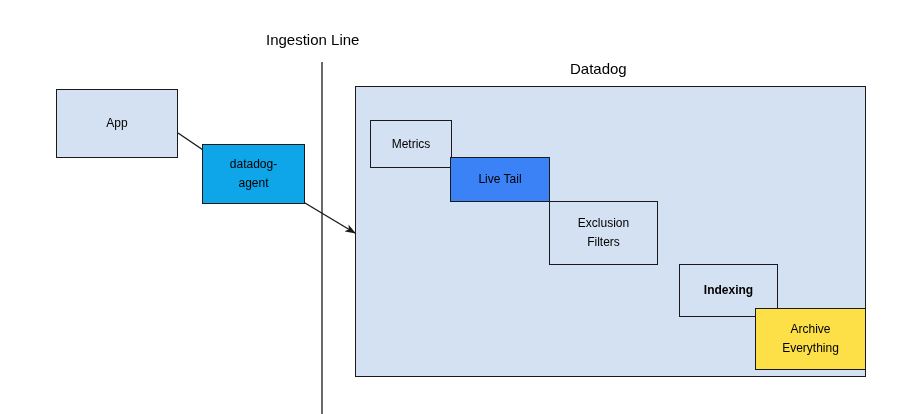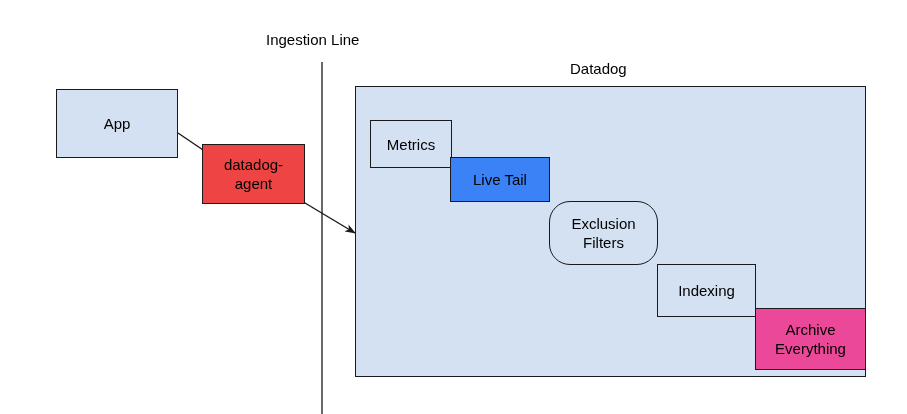--- a/index.html
+++ b/index.html
@@ -29,21 +29,21 @@
   }
   .node {
     position: absolute;
     box-sizing: border-box;
     background: #d4e1f2;
     border: 1.3px solid #1a1a1a;
     display: flex;
     align-items: center;
     justify-content: center;
     text-align: center;
-    font-size: 15px;
+    font-size: 12px;
     line-height: 19px;
     color: #000000;
     white-space: pre-line;
     z-index: 3;
   }
   .container-node {
     position: absolute;
     box-sizing: border-box;
     background: #d4e1f2;
     border: 1.3px solid #1a1a1a;
@@ -77,28 +77,28 @@
         <line x1="300" y1="200" x2="355" y2="233" stroke="#1a1a1a" stroke-width="1.4" marker-end="url(#arrowhead)"></line>
         <line x1="445" y1="96" x2="816" y2="266" stroke="#1a1a1a" stroke-width="1.4" marker-end="url(#arrowhead)"></line>
       </g>
   </svg>
 
   <div id="container-layer">
       <div class="container-node" style="left: 355px; top: 86px; width: 511px; height: 291px; background: rgb(212, 225, 242); border-color: rgb(26, 26, 26);"></div>
     </div>
   <div id="node-layer">
       <div class="node" style="left: 56px; top: 89px; width: 122px; height: 69px; background: rgb(212, 225, 242); border-color: rgb(26, 26, 26);">App</div>
-      <div class="node" style="left: 202px; top: 144px; width: 103px; height: 60px; background: #ef4444; border-color: rgb(26, 26, 26);">datadog-
+      <div class="node" style="left: 202px; top: 144px; width: 103px; height: 60px; background: #0ea5e9; border-color: rgb(26, 26, 26);">datadog-
 agent</div>
       <div class="node" style="left: 370px; top: 120px; width: 82px; height: 48px; background: rgb(212, 225, 242); border-color: rgb(26, 26, 26);">Metrics</div>
       <div class="node" style="left: 450px; top: 157px; width: 100px; height: 45px; background: #3b82f6; border-color: rgb(26, 26, 26);">Live Tail</div>
-      <div class="node" style="left: 549px; top: 201px; width: 109px; height: 64px; background: rgb(212, 225, 242); border-color: rgb(26, 26, 26); border-radius: 21px;">Exclusion
+      <div class="node" style="left: 549px; top: 201px; width: 109px; height: 64px; background: rgb(212, 225, 242); border-color: rgb(26, 26, 26);">Exclusion
 Filters</div>
-      <div class="node" style="left: 657px; top: 264px; width: 99px; height: 53px; background: rgb(212, 225, 242); border-color: rgb(26, 26, 26);">Indexing</div>
-      <div class="node" style="left: 755px; top: 308px; width: 111px; height: 62px; background: #ec4899; border-color: rgb(26, 26, 26);">Archive
+      <div class="node" style="left: 679px; top: 264px; width: 99px; height: 53px; background: rgb(212, 225, 242); border-color: rgb(26, 26, 26); font-weight: bold;">Indexing</div>
+      <div class="node" style="left: 755px; top: 308px; width: 111px; height: 62px; background: #fde047; border-color: rgb(26, 26, 26);">Archive
 Everything</div>
     </div>
   <div id="label-layer">
       <div class="free-label" style="left: 266px; top: 30px;">Ingestion Line</div>
       <div class="free-label" style="left: 570px; top: 59px; text-align: center;">Datadog</div>
     </div>
 
 </div>
 
 </body></html>

